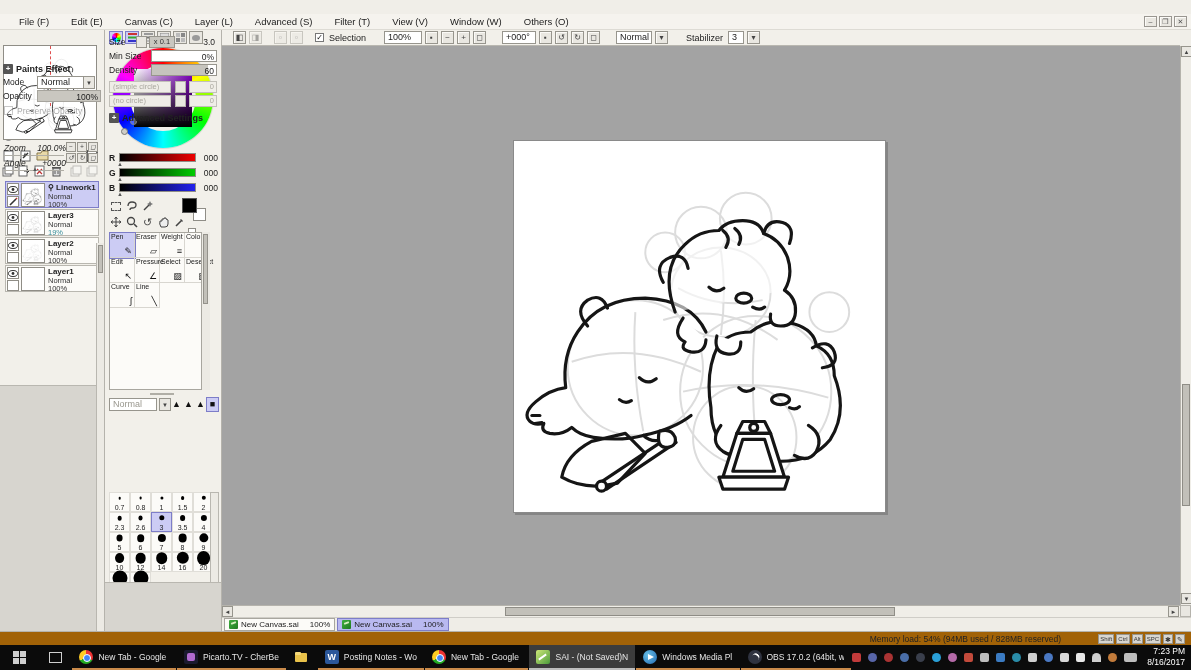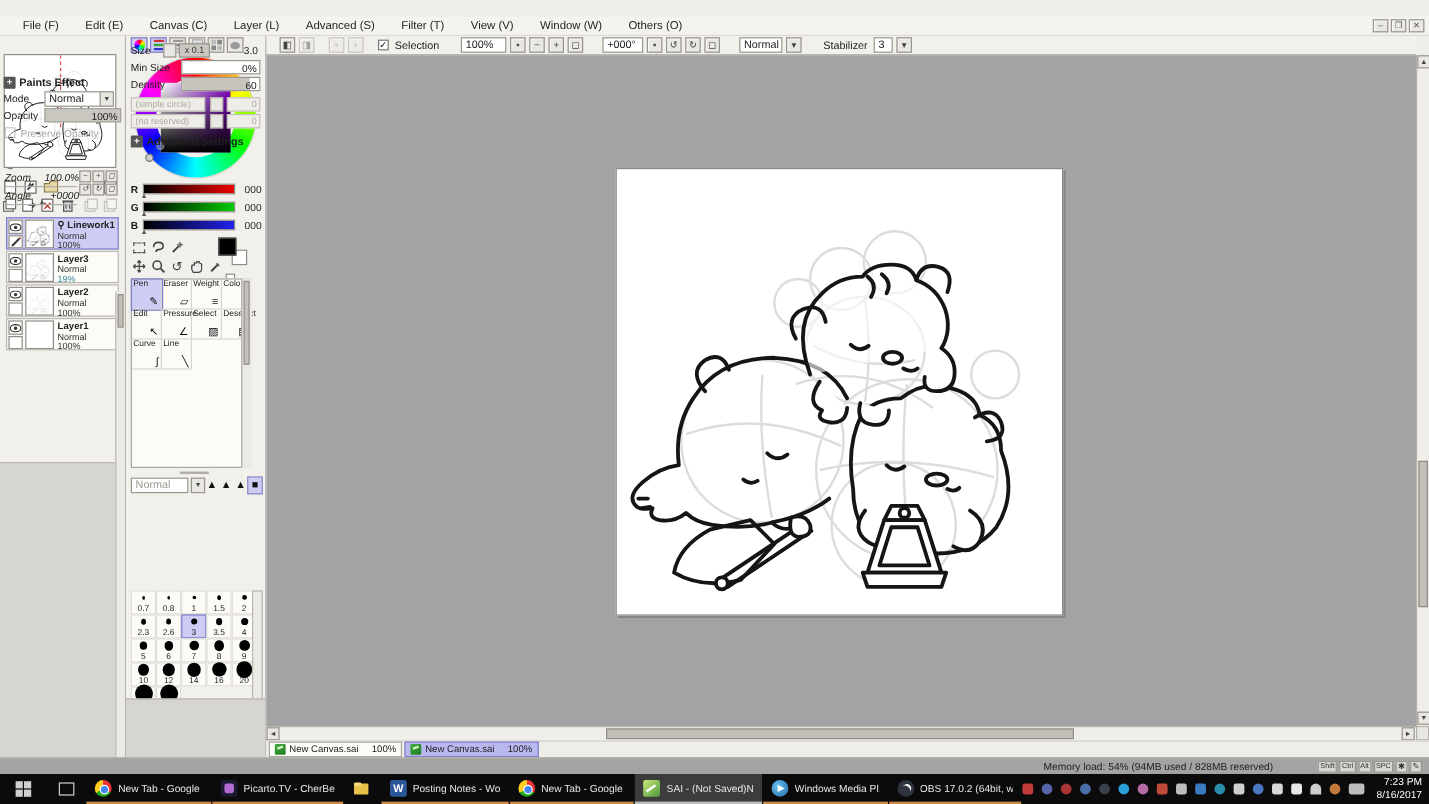--- a/index.html
+++ b/index.html
@@ -152,21 +152,21 @@
   .hscroll .thumb { position:absolute; left:283px; top:1px; width:390px; height:9px; background:#c2c0b9; border:1px solid #8f8d86; }
   .corner-box { position:absolute; left:1180px; top:605px; width:11px; height:12px; background:#e9e7e1; border:1px solid #b5b3ac; }
 
   
   .tabbar { position:absolute; left:222px; top:617px; width:969px; height:14px; background:#efede7; border-top:1px solid #cfcdc7; display:flex; gap:2px; padding-left:2px; }
   .ctab { position:relative; height:13px; min-width:94px; background:#fcfbf8; border:1px solid #a8a69f; display:flex; align-items:center; gap:3px; padding:0 4px; font-size:8px; }
   .ctab.active { background:#b9b9f0; border-color:#7d7dc8; }
   .tab-icon { width:9px; height:9px; background:linear-gradient(135deg,#3fae3f,#1f7a1f); border-radius:1px; position:relative; }
   .tab-icon::after { content:""; position:absolute; left:2px; top:2px; width:5px; height:2px; background:#d8f0c0; transform:rotate(-20deg); }
   .tab-zoom { margin-left:8px; font-size:8px; }
-  .statusbar { position:absolute; left:0; top:631px; width:1191px; height:14px; background:#a3a3a3; border-top:1px solid #b5b3ac; }
+  .statusbar { position:absolute; left:0; top:631px; width:1191px; height:14px; background:#a16207; border-top:1px solid #b5b3ac; }
   .mem-text { position:absolute; right:130px; top:2px; font-size:8.5px; color:#222; }
   .status-badges { position:absolute; right:6px; top:2px; display:flex; gap:2px; align-items:center; }
   .sbadge { height:10px; background:#d8d6d0; border:1px solid #97958d; font-size:6px; line-height:8px; padding:0 1px; color:#333; }
   .sicon { width:10px; height:10px; background:#d8d6d0; border:1px solid #97958d; font-size:7px; line-height:9px; text-align:center; color:#333; }
 
   
   .taskbar { position:absolute; left:0; top:645px; width:1191px; height:25px; background:#0b0b0b; display:flex; align-items:stretch; }
   .start-btn { width:42px; display:flex; align-items:center; justify-content:center; }
   .win-logo { width:13px; height:13px; display:grid; grid-template-columns:6px 6px; grid-template-rows:6px 6px; gap:1px; }
   .win-logo div { background:#cfcfcf; }
@@ -717,21 +717,21 @@
           <div class="dens-fill"></div>
           <span style="position:absolute;right:2px;top:1px;font-size:8.5px">60</span>
         </div>
     </div>
     <div class="param" style="margin-top:5px">
       <div class="slot-chip">(simple circle)</div>
       <div class="slot-btn"></div>
       <div class="slot-val">0</div>
     </div>
     <div class="param">
-      <div class="slot-chip">(no reserved)</div>
+      <div class="slot-chip">(no circle)</div>
       <div class="slot-btn"></div>
       <div class="slot-val">0</div>
     </div>
 
     <div class="section-head" style="margin:6px 0 0 4px">
       <span class="plusbox">+</span>
       <span>Advanced Settings</span>
     </div>
 
     <div class="presets" id="presets">

